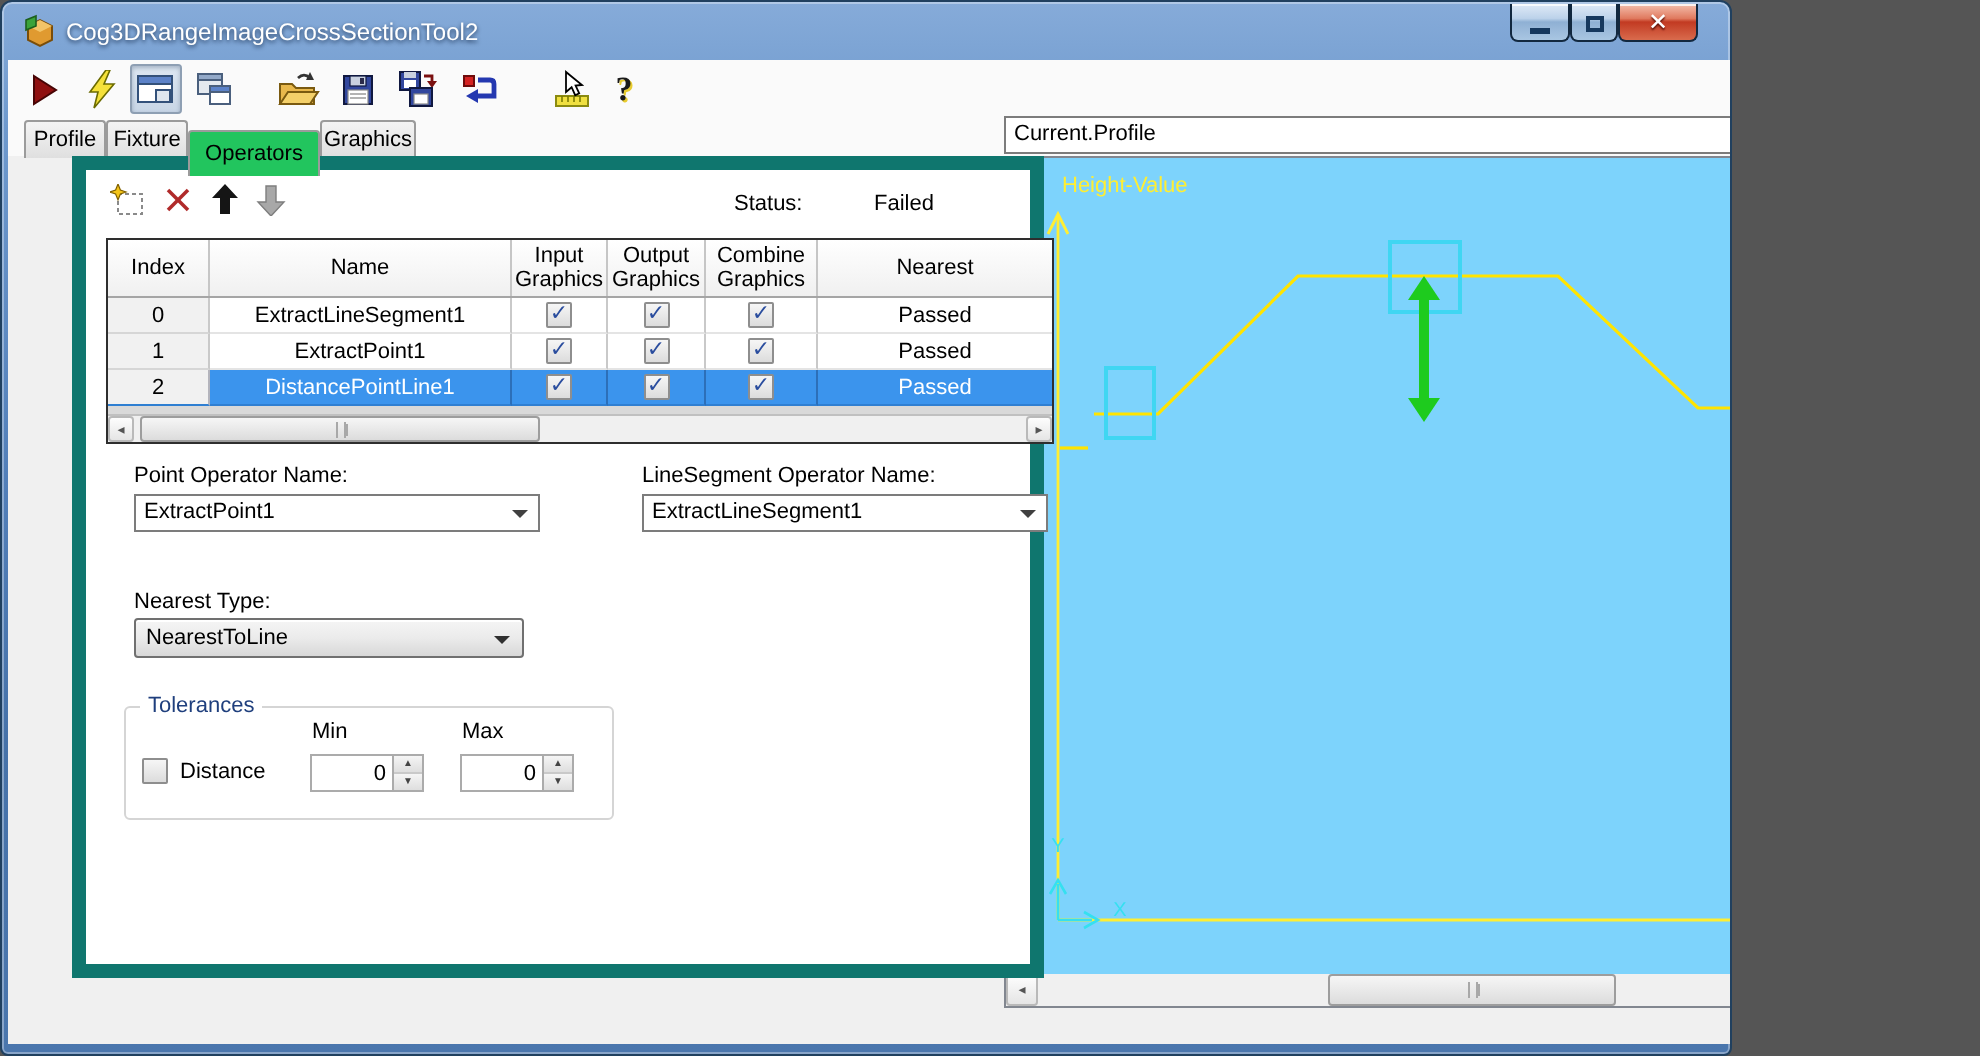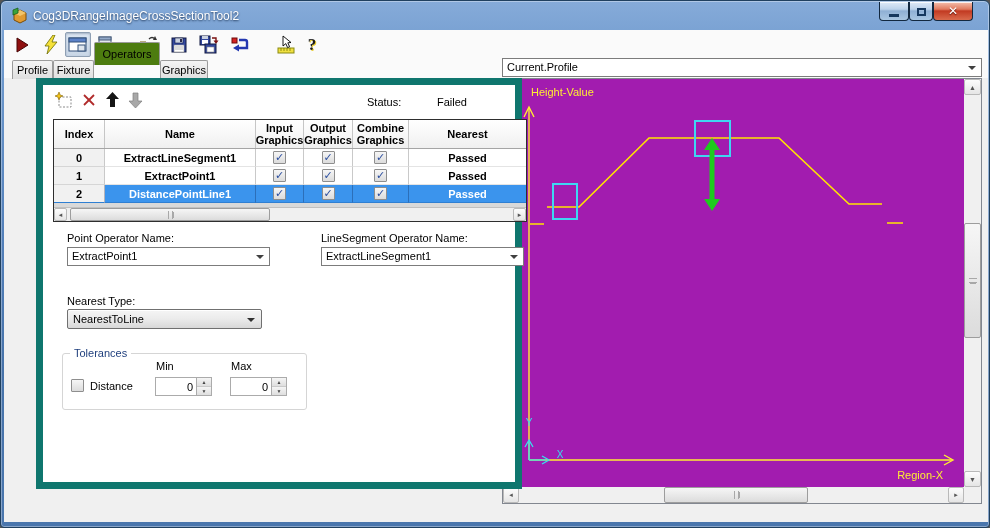--- a/index.html
+++ b/index.html
@@ -1,17 +1,17 @@
 <!DOCTYPE html>
 <html><head>
 <meta charset="utf-8">
 <style>
   * { margin:0; padding:0; box-sizing:border-box; }
   html,body { width:990px; height:528px; font-family:"Liberation Sans","DejaVu Sans",sans-serif; background:#555; }
-  .window { position:relative; width:990px; height:528px; overflow:hidden;
+  .window { position:relative; width:866px; height:528px; overflow:hidden;
     background:linear-gradient(180deg,#86abd9 0%,#6e99cd 12%,#527fb9 45%,#4672a9 70%,#4a76ad 100%);
     border:1px solid #20405f; border-radius:6px 6px 4px 4px;
     box-shadow:inset 0 0 0 1px rgba(255,255,255,.35); font-size:11px; color:#000; }
 
   
   .titlebar { position:absolute; left:1px; top:1px; right:1px; height:28px; }
   .title-text { position:absolute; left:31px; top:7px; font-size:12px; color:#fff; text-shadow:0 1px 2px rgba(10,30,60,.8); white-space:nowrap; }
   .app-icon { position:absolute; left:9px; top:5px; width:18px; height:18px; }
   .capbtn { position:absolute; top:0; height:19px; border:1px solid #12283f; border-top:none; border-radius:0 0 4px 4px;
     background:linear-gradient(180deg,#dfeaf7 0%,#bcd2ea 40%,#8fb0d4 50%,#a9c6e2 100%); box-shadow:inset 0 1px 0 rgba(255,255,255,.8);
@@ -31,30 +31,30 @@
   
   .tbtn { position:absolute; top:4px; width:22px; height:22px; display:flex; align-items:center; justify-content:center; }
   .tbtn svg { display:block; }
   .tbtn-frame { position:absolute; top:2px; width:26px; height:25px; border:1px solid #8e9fb3; border-radius:2px;
     background:linear-gradient(180deg,#dde7f2,#c8d6e6); box-shadow:inset 0 1px 2px rgba(60,80,110,.35);
     display:flex; align-items:center; justify-content:center; }
 
   
   .tab { position:absolute; height:19px; top:30px; background:linear-gradient(180deg,#f4f4f4,#dfdfdf);
     border:1px solid #9b9b9b; border-bottom:none; border-radius:2px 2px 0 0; text-align:center; line-height:18px; z-index:1; }
-  .tab.active { top:12px; height:23px; background:#4d7c0f; z-index:3; line-height:22px; }
+  .tab.active { top:35px; height:23px; background:#22c55e; z-index:3; line-height:22px; }
   .tabpage { position:absolute; left:2px; top:48px; width:486px; height:411px; background:#fff; border:7px solid #0f766e; z-index:2;margin-left:30px; }
 
   
   .mini { position:absolute; display:flex; align-items:center; justify-content:center; }
   .statusline-label { position:absolute; left:324px; top:11px; }
   .statusline-value { position:absolute; left:394px; top:11px; }
 
   
-  .optable { position:absolute; left:10px; top:34px; width:474px; height:103px; border:1px solid #2e2e2e; background:#737373;font-weight:bold; }
+  .optable { position:absolute; left:10px; top:34px; width:474px; height:103px; border:1px solid #2e2e2e; background:#737373; }
   .ogrid { display:grid; grid-template-columns:51px 151px 48px 49px 56px 117px; }
   .ohead { height:29px; background:linear-gradient(180deg,#ffffff,#f0f0f0); border-bottom:1px solid #a5a5a5; }
   .ohead .hc { border-right:1px solid #c6c6c6; display:flex; align-items:center; justify-content:center; text-align:center; line-height:12px; height:28px; }
   .ohead .hc:last-child { border-right:none; }
   .orow { height:18px; }
   .orow .c { border-right:1px solid #c9c9c9; border-bottom:1px solid #e4e4e4; display:flex; align-items:center; justify-content:center; height:18px; background:#fff; }
   .orow .c:last-child { border-right:none; }
   .orow .c.idx { background:#f1f1f1; border-bottom:1px solid #d6d6d6; }
   .orow.selected .c { background:#3b94ed; color:#fff; border-right-color:rgba(0,0,30,.25); border-bottom-color:#2f7fd2; }
   .orow.selected .c.idx { background:#f1f1f1; color:#000; }
@@ -87,21 +87,21 @@
   .groupbox-caption { position:absolute; background:#fff; padding:0 4px; color:#1f3f7d; }
 
   .spin { position:absolute; width:57px; height:19px; border:1px solid #ababab; background:#fff; display:flex; }
   .spin input { flex:1; border:none; outline:none; text-align:right; font:11px "Liberation Sans","DejaVu Sans",sans-serif; padding-right:3px; width:38px; background:#fff; }
   .spin .btns { width:15px; border-left:1px solid #ababab; display:flex; flex-direction:column; }
   .spin .sbtn { flex:1; background:linear-gradient(180deg,#f5f5f5,#dedede); border-bottom:1px solid #c9c9c9; display:flex; align-items:center; justify-content:center; font-size:5px; color:#444; }
   .spin .sbtn:last-child { border-bottom:none; }
 
   
   .plot-frame { position:absolute; left:498px; top:48px; width:480px; height:426px; border:1px solid #828790; background:#f0f0f0; }
-  .plot-canvas { position:absolute; left:0; top:0; width:461px; height:408px; background:#a21caf; }
+  .plot-canvas { position:absolute; left:0; top:0; width:461px; height:408px; background:#7dd3fc; }
   .plot-canvas svg { display:block; width:461px; height:408px; }
   .axis-label { font:11px "Liberation Sans","DejaVu Sans",sans-serif; fill:#ffee32; }
   .origin-label { font:10px "Liberation Sans","DejaVu Sans",sans-serif; fill:#35e0f0; }
 
   
   .statusbar { position:absolute; left:0; bottom:0; width:984px; height:19px; background:#f0f0f0; border-top:1px solid #d4d4d4; }
   .sb-sep { position:absolute; top:2px; width:1px; height:14px; background:#c8c8c8; box-shadow:1px 0 0 #fdfdfd; }
   .status-dot { position:absolute; left:8px; top:3px; width:12px; height:12px; border-radius:50%;
     background:radial-gradient(circle at 35% 30%,#7df07d,#1db51d 60%,#0e8a0e); border:1px solid #0a650a; }
   .sb-text { position:absolute; top:3px; }

